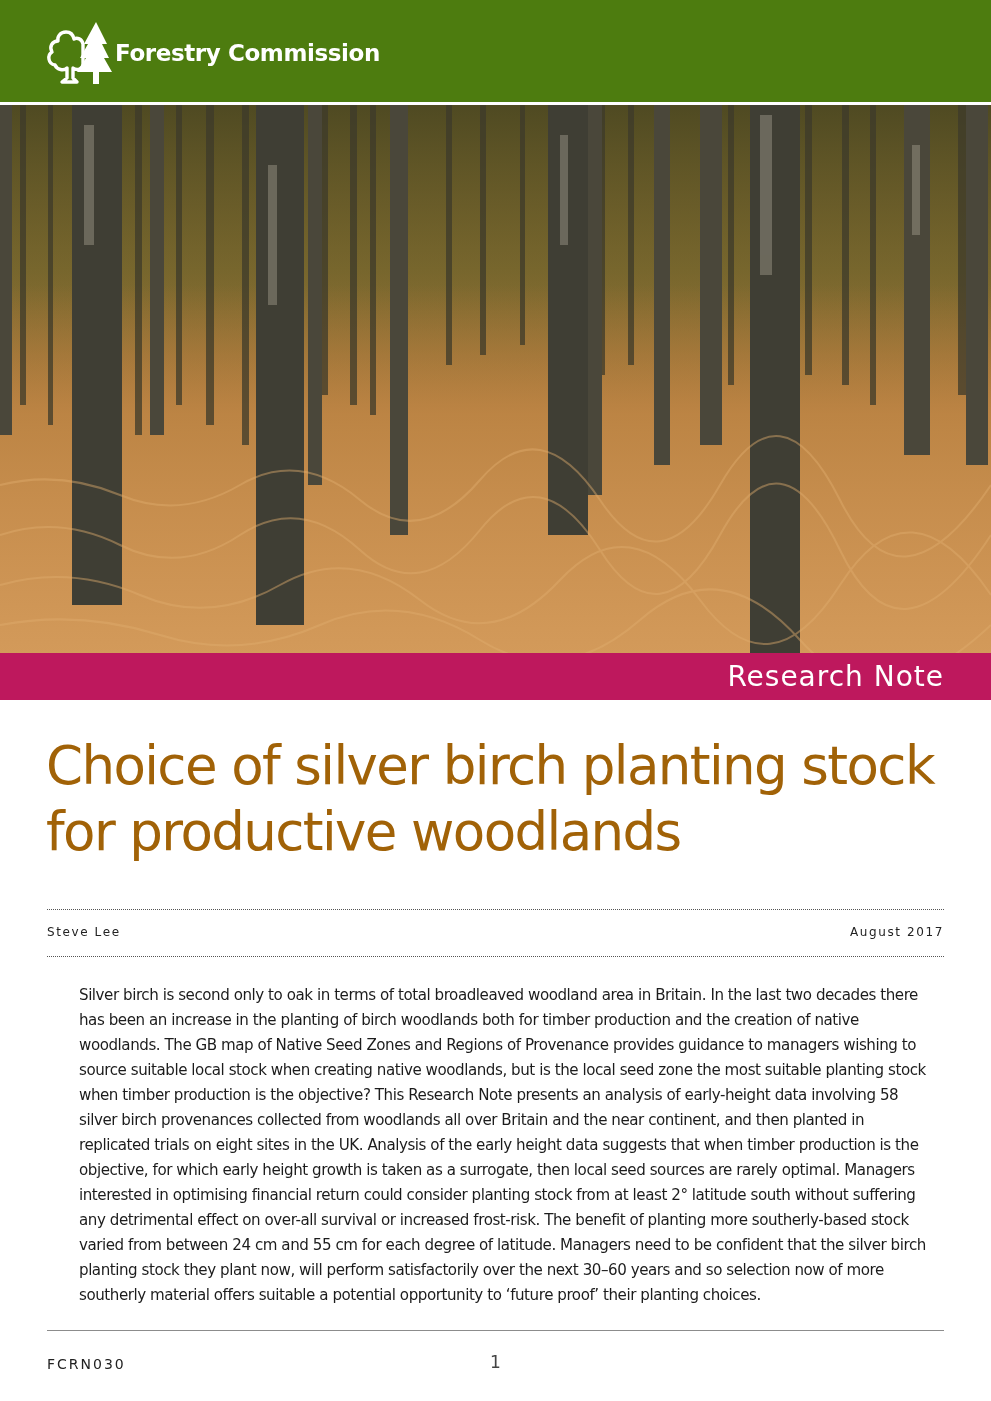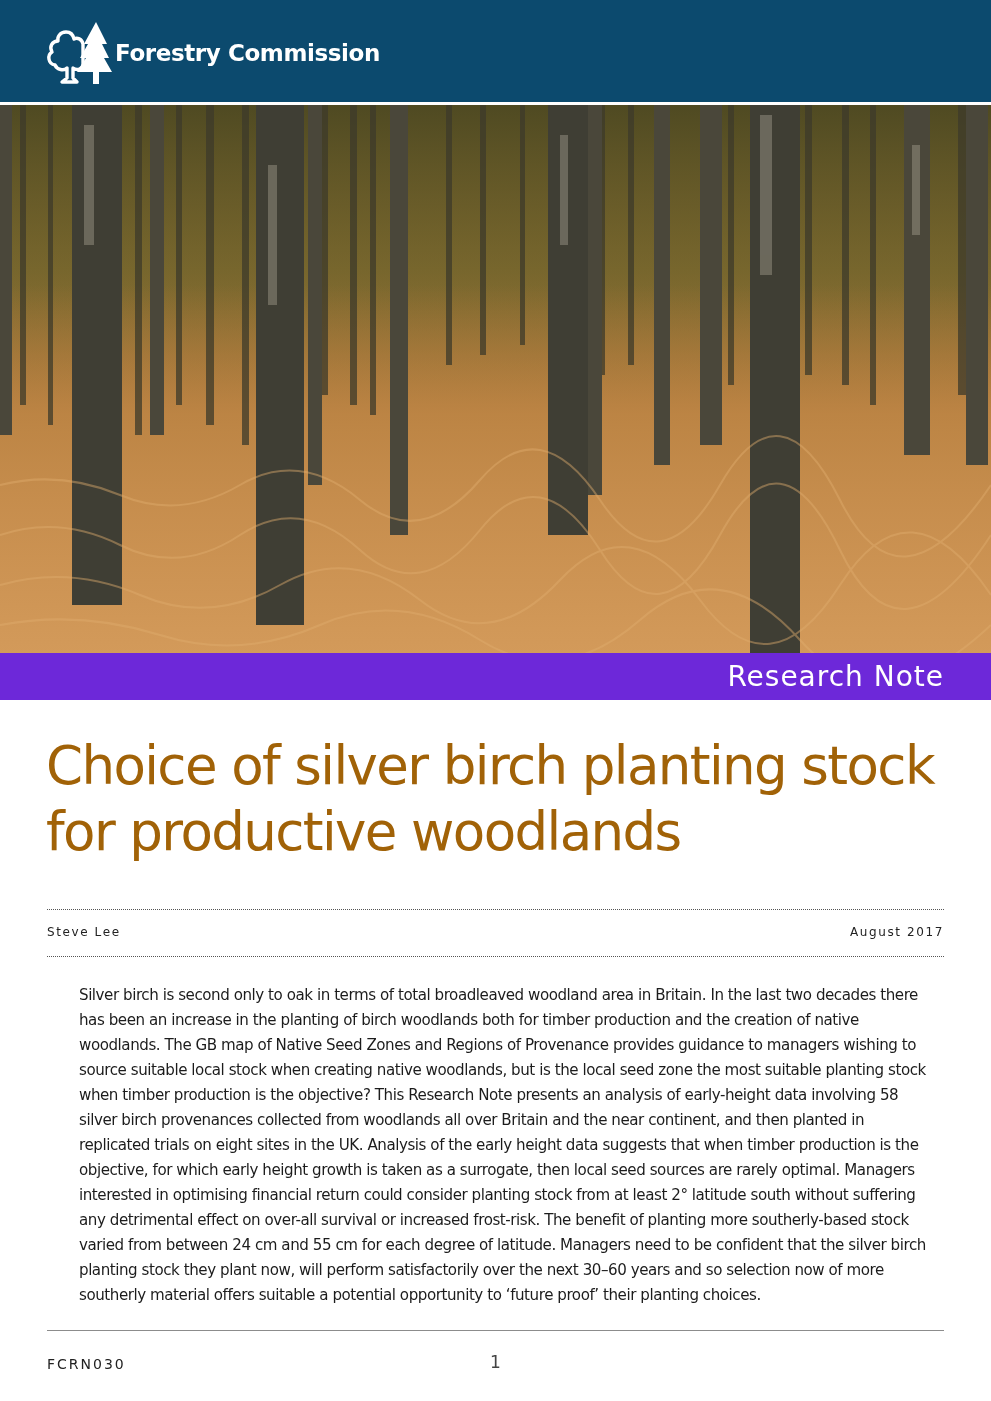--- a/index.html
+++ b/index.html
@@ -1,41 +1,41 @@
 <!DOCTYPE html>
 <html><head>
 <meta charset="utf-8">
 <style>
   * { margin: 0; padding: 0; box-sizing: border-box; }
   html, body { width: 991px; height: 1401px; background: #ffffff; overflow: hidden; }
   body { position: relative; font-family: "DejaVu Sans", sans-serif; }
 
   .header {
     position: absolute; left: 0; top: 0; width: 991px; height: 102px;
-    background: #0c4a6e;
+    background: #4d7c0f;
   }
   .header-rule {
     position: absolute; left: 0; top: 102px; width: 991px; height: 3px; background: #ffffff;
   }
   .logo { position: absolute; left: 46px; top: 22px; width: 66px; height: 62px; }
   .brand {
     position: absolute; left: 115px; top: 40px;
     color: #ffffff; font-family: "DejaVu Sans", sans-serif; font-weight: bold;
     font-size: 23px; letter-spacing: -0.4px;
   }
 
   .photo {
     position: absolute; left: 0; top: 105px; width: 991px; height: 548px; overflow: hidden;
     background: linear-gradient(180deg, #6b5a26 0%, #7d6a2e 30%, #a9773a 55%, #c48a4c 75%, #cf9658 100%);
   }
   .photo svg { position: absolute; left: 0; top: 0; }
 
   .banner {
     position: absolute; left: 0; top: 653px; width: 991px; height: 47px;
-    background: #6d28d9;
+    background: #be185d;
   }
   .banner-label {
     position: absolute; right: 47px; top: 7px;
     color: #ffffff; font-size: 28px; letter-spacing: 1px; font-weight: normal;
     font-family: "DejaVu Sans", sans-serif;
   }
 
   .title {
     position: absolute; left: 46px; top: 733px; width: 920px;
     color: #a16207; font-family: "DejaVu Sans", sans-serif; font-weight: normal;

